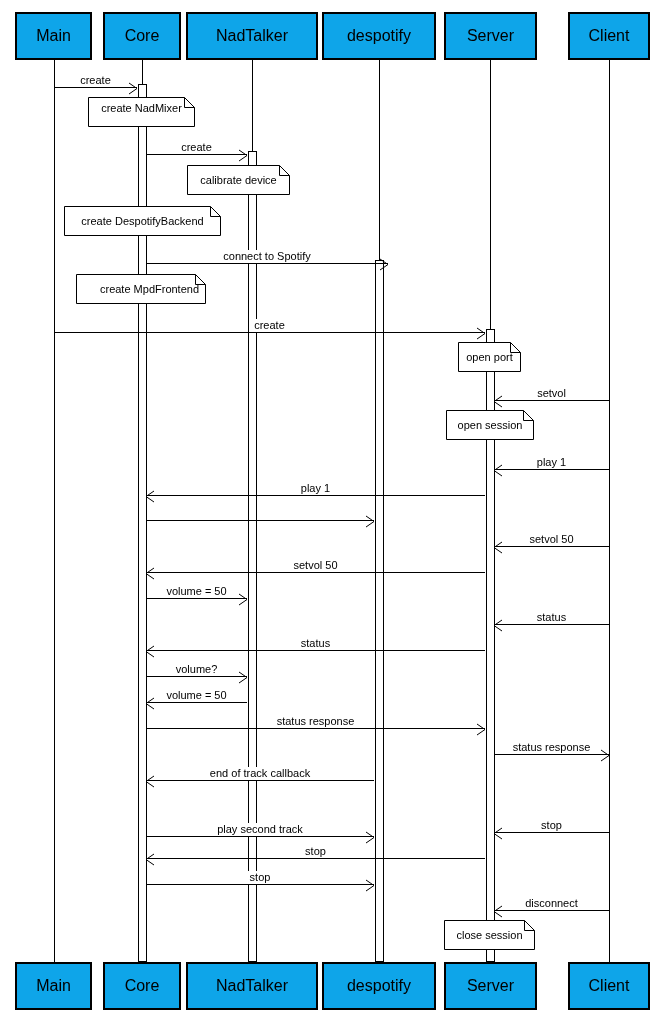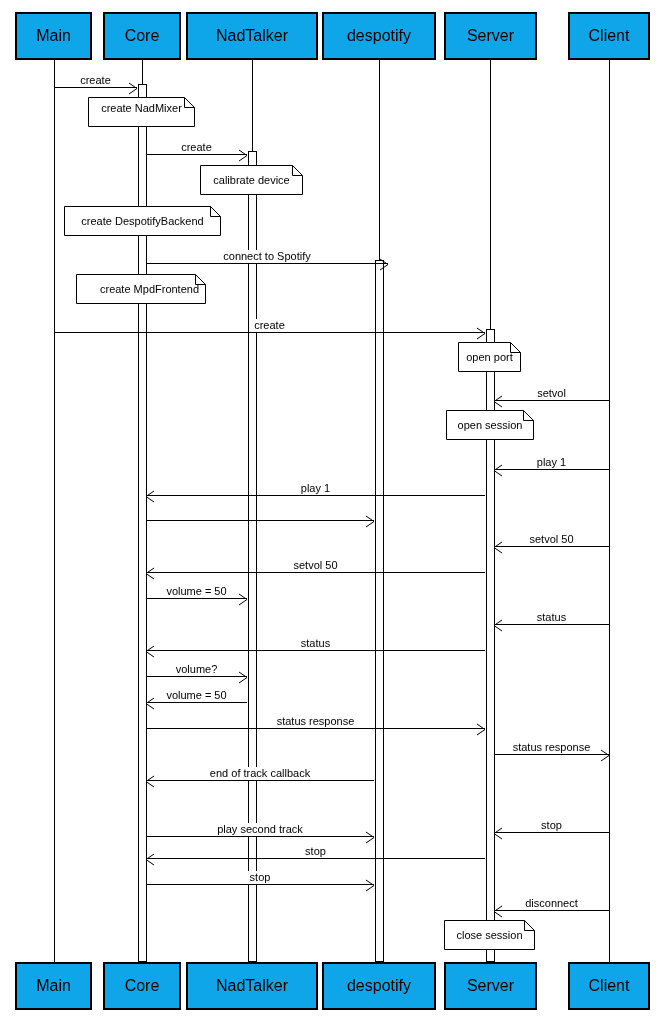--- a/index.html
+++ b/index.html
@@ -289,21 +289,21 @@
         <polyline points="9,1 1,6.5 9,12" fill="none" stroke="#000000" stroke-width="1"></polyline>
       </svg>
     </div>
     <div class="note" style="left: 88px; top: 97px; width: 107px; height: 22px; text-align: center;">
       <svg width="107" height="30">
         <path d="M0.5,0.5 L96.5,0.5 L106.5,10.5 L106.5,29.5 L0.5,29.5 Z" fill="#ffffff" stroke="#000000"></path>
         <path d="M96.5,0.5 L96.5,10.5 L106.5,10.5" fill="none" stroke="#000000"></path>
       </svg>
       <span class="note-text">create NadMixer</span>
     </div>
-    <div class="note" style="left: 200px; top: 165px; width: 103px; height: 30px;">
+    <div class="note" style="left: 187px; top: 165px; width: 103px; height: 30px;">
       <svg width="103" height="30">
         <path d="M0.5,0.5 L92.5,0.5 L102.5,10.5 L102.5,29.5 L0.5,29.5 Z" fill="#ffffff" stroke="#000000"></path>
         <path d="M92.5,0.5 L92.5,10.5 L102.5,10.5" fill="none" stroke="#000000"></path>
       </svg>
       <span class="note-text">calibrate device</span>
     </div>
     <div class="note" style="left: 64px; top: 206px; width: 157px; height: 30px;">
       <svg width="157" height="30">
         <path d="M0.5,0.5 L146.5,0.5 L156.5,10.5 L156.5,29.5 L0.5,29.5 Z" fill="#ffffff" stroke="#000000"></path>
         <path d="M146.5,0.5 L146.5,10.5 L156.5,10.5" fill="none" stroke="#000000"></path>

